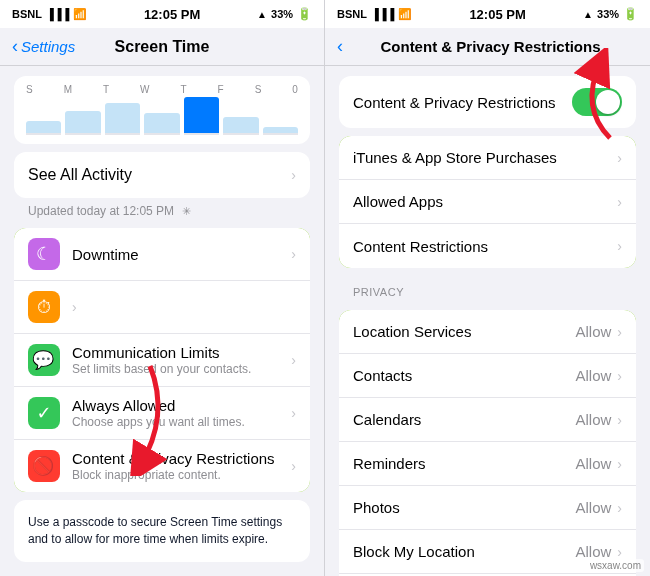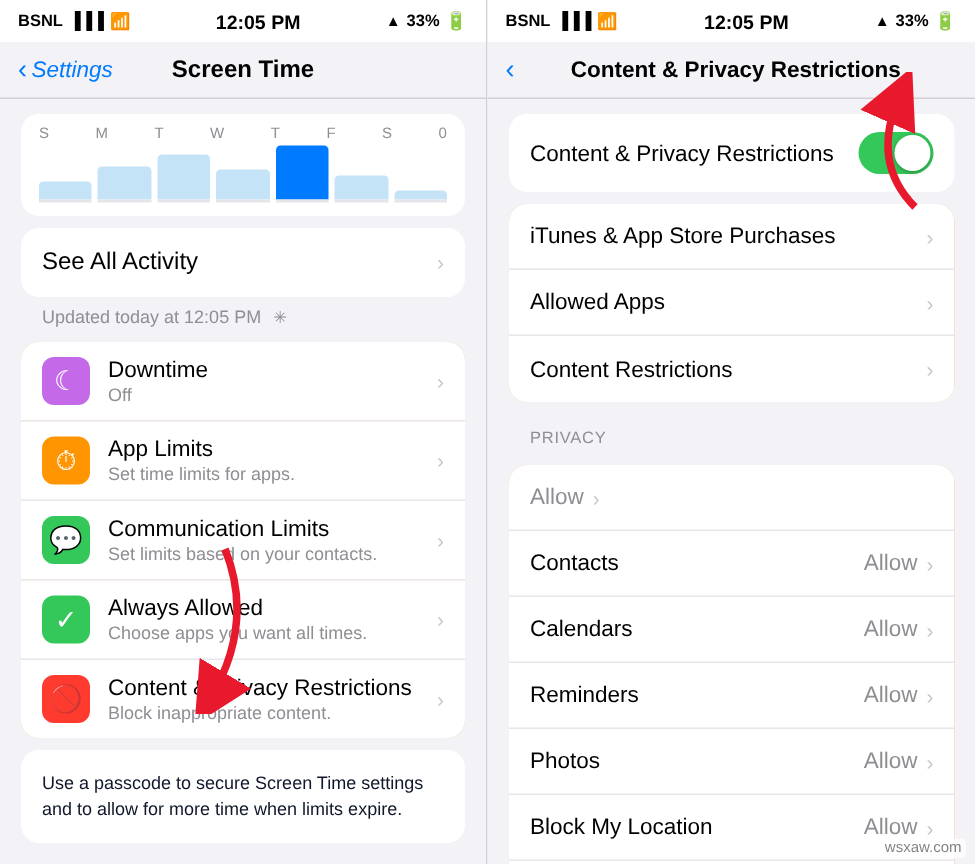--- a/index.html
+++ b/index.html
@@ -117,21 +117,21 @@
       background: #007aff;
     }
     .bar-base {
       width: 100%;
       height: 2px;
       background: #e5e5ea;
     }
 
     
     .card {
-      background: #fdba74;
+      background: #84cc16;
       border-radius: 12px;
       margin: 8px 14px;
       overflow: hidden;
     }
 
     .list-item {
       display: flex;
       align-items: center;
       padding: 10px 14px;
       min-height: 50px;
@@ -408,32 +408,27 @@
       </div>
 
       <div class="card">
 
         <div class="list-item">
           <div class="list-icon" style="background:#c469e8;">
             <span style="color:#fff;font-size:18px;">☾</span>
           </div>
           <div class="list-text">
             <div class="list-title">Downtime</div>
-            <div class="list-sub">Off</div>
           </div>
           <span class="chevron">›</span>
         </div>
 
         <div class="list-item">
           <div class="list-icon" style="background:#ff9500;">
             <span style="color:#fff;font-size:18px;">⏱</span>
-          </div>
-          <div class="list-text">
-            <div class="list-title">App Limits</div>
-            <div class="list-sub">Set time limits for apps.</div>
           </div>
           <span class="chevron">›</span>
         </div>
 
         <div class="list-item">
           <div class="list-icon" style="background:#34c759;">
             <span style="color:#fff;font-size:18px;">💬</span>
           </div>
           <div class="list-text">
             <div class="list-title">Communication Limits</div>
@@ -525,20 +520,21 @@
         <div class="right-list-item" style="border-bottom:none;">
           <span class="right-label">Content Restrictions</span>
           <span class="chevron">›</span>
         </div>
       </div>
 
       <div class="section-header">PRIVACY</div>
 
       <div class="card">
         <div class="right-list-item">
+          <span class="right-label">Location Services</span>
           <span class="right-value">Allow</span>
           <span class="chevron">›</span>
         </div>
         <div class="right-list-item">
           <span class="right-label">Contacts</span>
           <span class="right-value">Allow</span>
           <span class="chevron">›</span>
         </div>
         <div class="right-list-item">
           <span class="right-label">Calendars</span>

